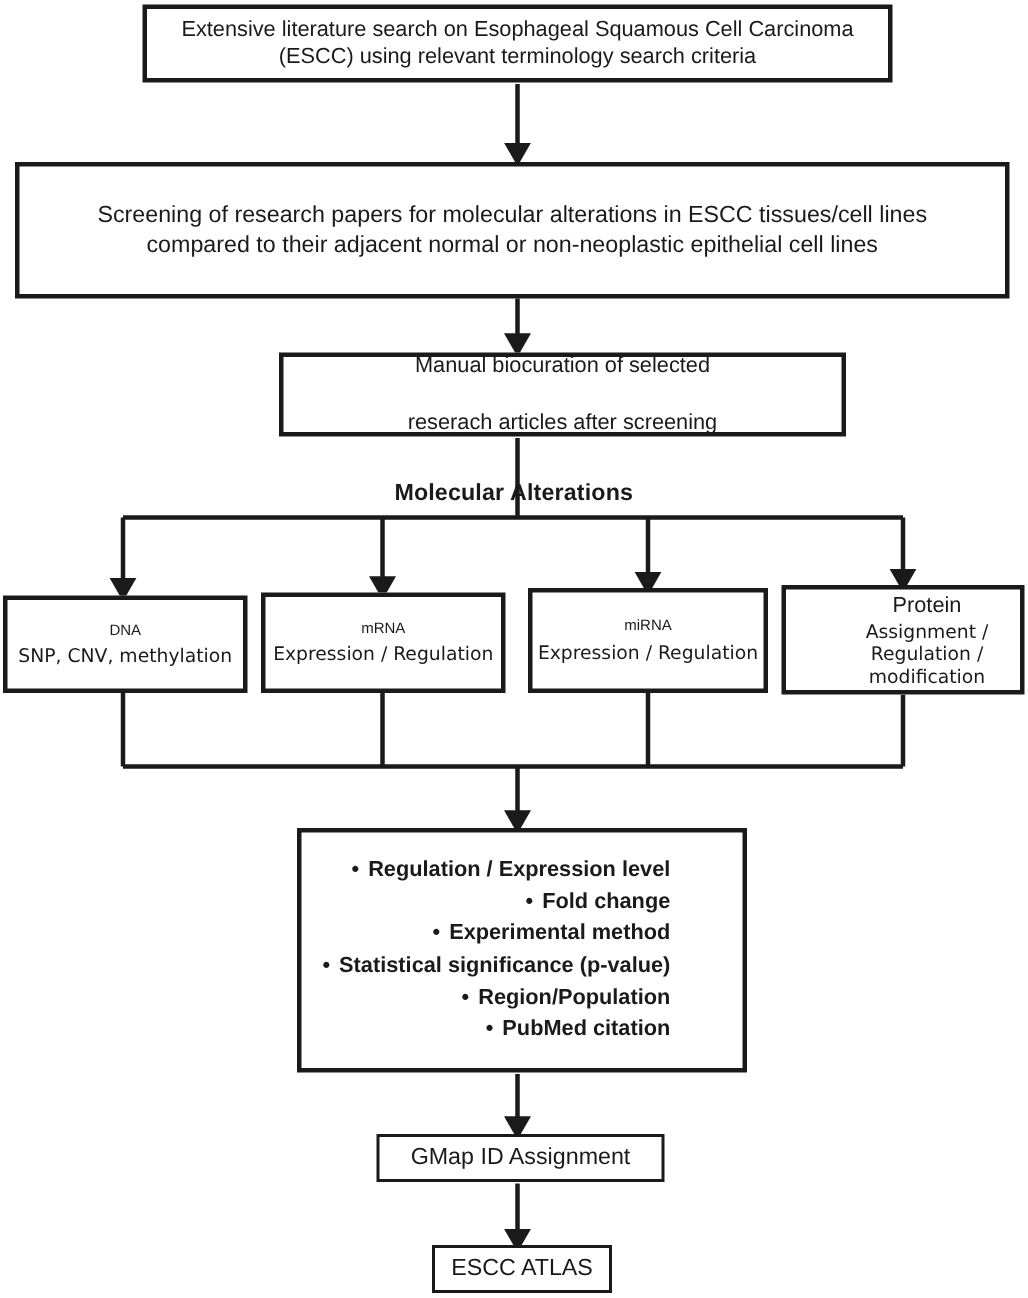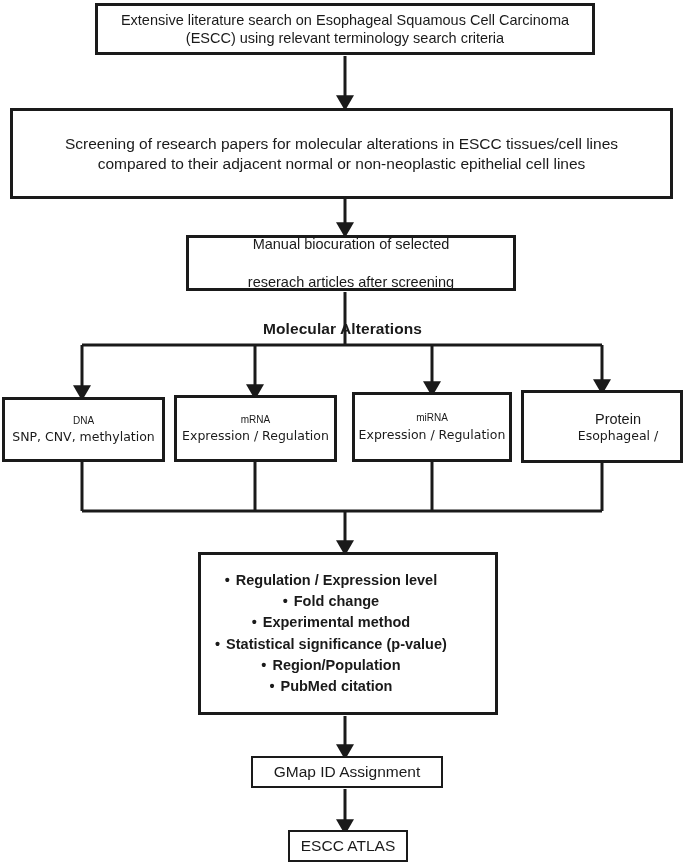--- a/index.html
+++ b/index.html
@@ -48,38 +48,38 @@
   
   #box-literature-search {
     left: 95px; top: 3px; width: 500px; height: 52px;
     font-size: 14.5px;
   }
   #box-screening {
     left: 10px; top: 108px; width: 663px; height: 91px;
     font-size: 15.5px;
   }
   #box-biocuration {
-    left: 186px; top: 235px; width: 330px; height: 56px;
+    left: 186px; top: 235px; width: 378px; height: 56px;
     font-size: 14.5px;
     gap: 20px;
   }
   #box-dna      { left: 2px;   top: 397px; width: 163px; height: 65px; }
   #box-mrna     { left: 174px; top: 395px; width: 163px; height: 67px; }
   #box-mirna    { left: 352px; top: 392px; width: 160px; height: 70px; }
   #box-protein  { left: 521px; top: 390px; width: 162px; height: 73px; padding-left: 32px; }
   .cat .ttl { font-size: 10px; margin-bottom: 2px; }
   .cat .sub { font-size: 12.5px; }
   #box-protein .ttl { font-size: 14.5px; margin-bottom: 0; }
   #box-protein .sub { font-size: 12.5px; }
 
   #box-attributes {
     left: 198px; top: 552px; width: 300px; height: 163px;
     align-items: flex-start;
     justify-content: center;
-    text-align: center;
+    text-align: right;
     padding: 6px 0 6px 14px;
   }
   #box-attributes ul {
     list-style: none;
     margin: 0;
     padding: 0;
   }
   #box-attributes li {
     font-size: 14.5px;
     font-weight: bold;
@@ -173,21 +173,22 @@
   <div class="sub">Expression / Regulation</div>
 </div>
 
 <div class="box cat" id="box-mirna">
   <div class="ttl">miRNA</div>
   <div class="sub">Expression / Regulation</div>
 </div>
 
 <div class="box cat" id="box-protein">
   <div class="ttl">Protein</div>
-  <div class="sub">Esophageal /</div>
+  <div class="sub">Assignment /</div>
+  <div class="sub">Regulation / modification</div>
 </div>
 
 <div class="box" id="box-attributes">
   <ul>
     <li>Regulation / Expression level</li>
     <li>Fold change</li>
     <li>Experimental method</li>
     <li>Statistical significance (p-value)</li>
     <li>Region/Population</li>
     <li>PubMed citation</li>

